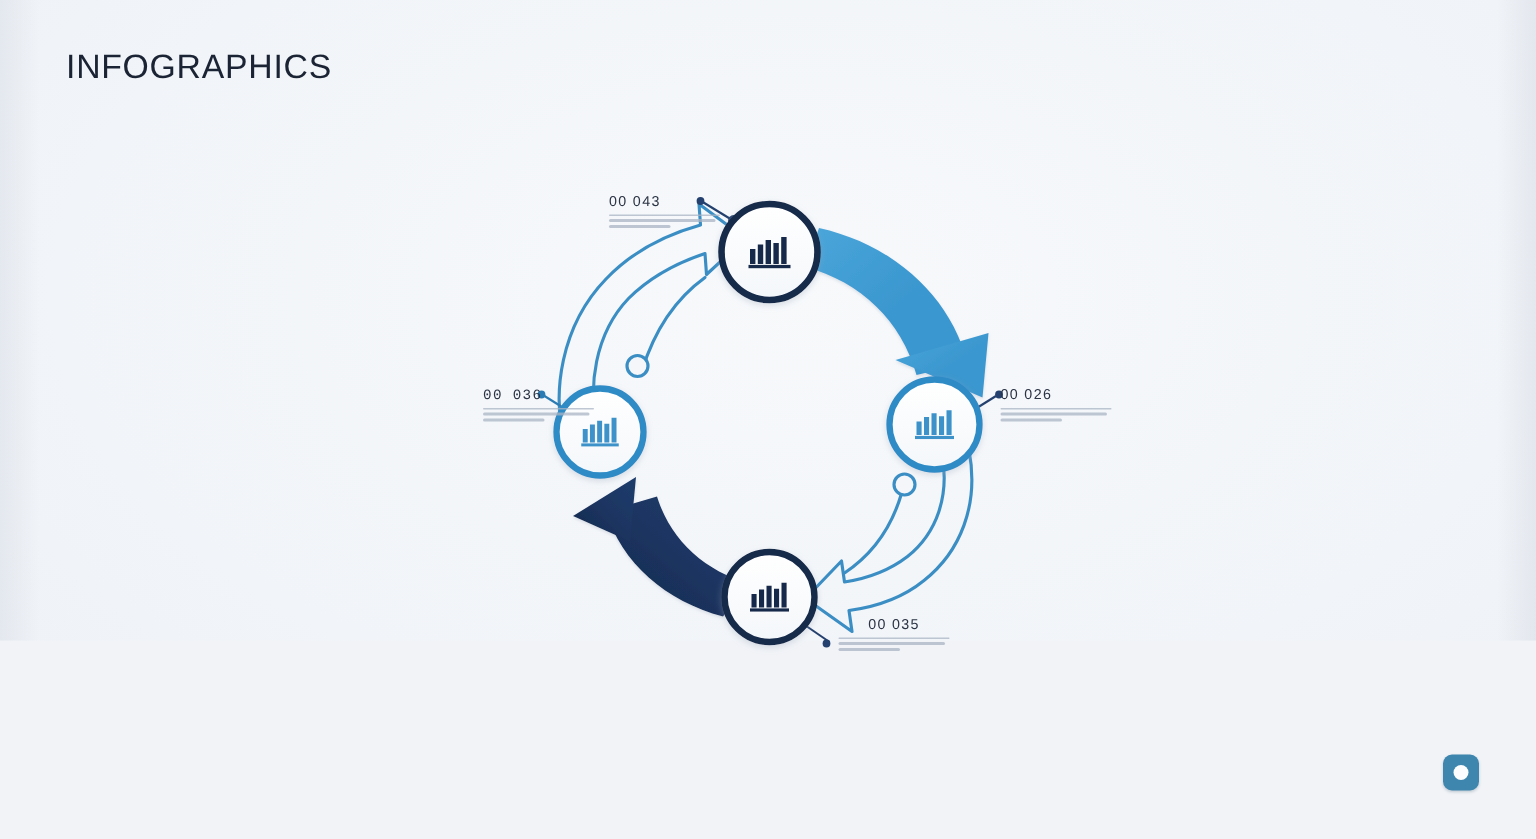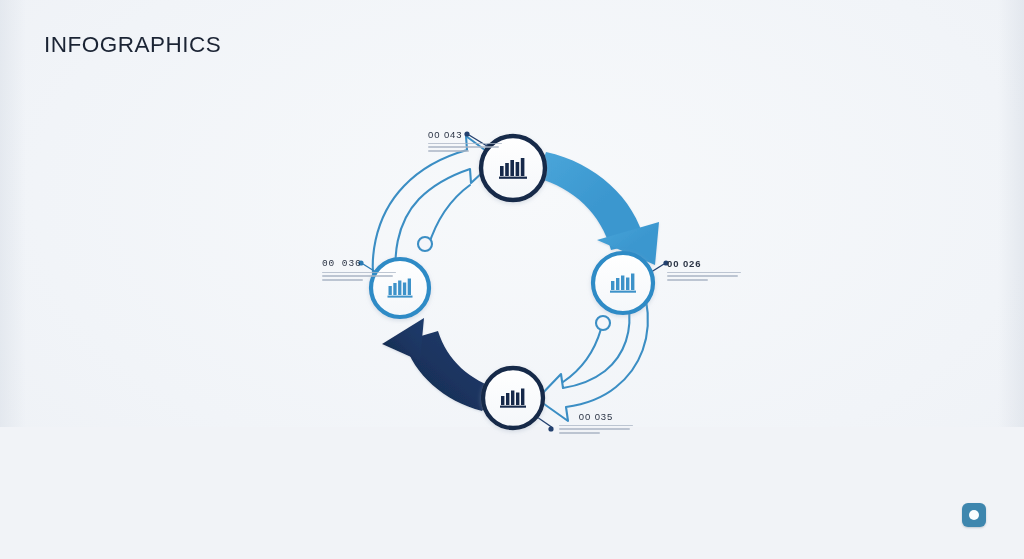--- a/index.html
+++ b/index.html
@@ -72,22 +72,22 @@
     height: 1.6px;
     background: #aab4c4;
     opacity: 0.75;
     margin-bottom: 2.2px;
     border-radius: 1px;
   }
   .label .lines i:nth-child(1) { width: 100%; }
   .label .lines i:nth-child(2) { width: 96%; }
   .label .lines i:nth-child(3) { width: 56%; }
 
-  #label-top    { left: 428px; top: 129px; }
-  #label-right  { left: 667px; top: 258px; font-weight: bold; }
+  #label-top    { left: 406px; top: 129px; }
+  #label-right  { left: 667px; top: 258px; }
   #label-left   { left: 322px; top: 258px; font-family: Liberation Mono, monospace; }
   #label-bottom { left: 559px; top: 411px; text-align: center; }
 
   #badge {
     position: absolute;
     left: 962px;
     top: 503px;
     width: 24px;
     height: 24px;
     border-radius: 6px;

